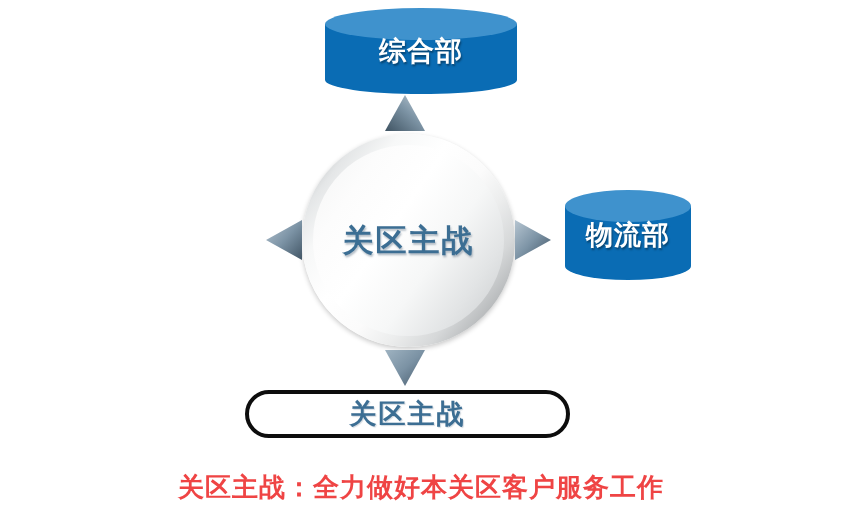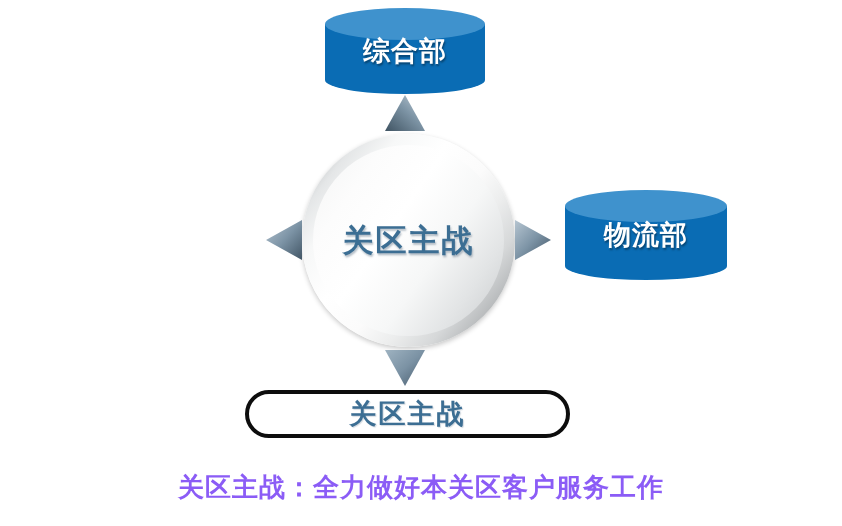--- a/index.html
+++ b/index.html
@@ -60,23 +60,23 @@
     align-items: center;
     justify-content: center;
     color: #ffffff;
     font-weight: bold;
     font-size: 27px;
     letter-spacing: 1px;
     text-shadow: 1px 2px 2px rgba(0,0,0,0.38);
     z-index: 4;
   }
 
-  #cyl-top-node  { left: 325px; top: 8px;   width: 160px; height: 86px; }
+  #cyl-top-node  { left: 325px; top: 8px;   width: 160px; height: 86px; padding-left: 32px; }
   #cyl-left-node { left: 95px;  top: 190px; width: 158px; height: 90px; }
-  #cyl-right-node{ left: 565px; top: 190px; width: 162px; height: 90px; }
+  #cyl-right-node{ left: 565px; top: 190px; width: 126px; height: 90px; }
 
   
   #center-circle {
     position: absolute;
     left: 302px;
     top: 134px;
     width: 213px;
     height: 213px;
     border-radius: 50%;
     background:
@@ -160,21 +160,21 @@
 
   
   #caption {
     position: absolute;
     left: 0;
     right: 0;
     top: 470px;
     text-align: center;
     font-size: 26px;
     font-weight: bold;
-    color: #8b5cf6;
+    color: #ef4444;
     letter-spacing: 1px;
   }
 </style>
 </head>
 <body>
 
 <div id="stage">
 
   <div class="cyl" id="cyl-top-node">
     <div class="cyl-bottom"></div>

